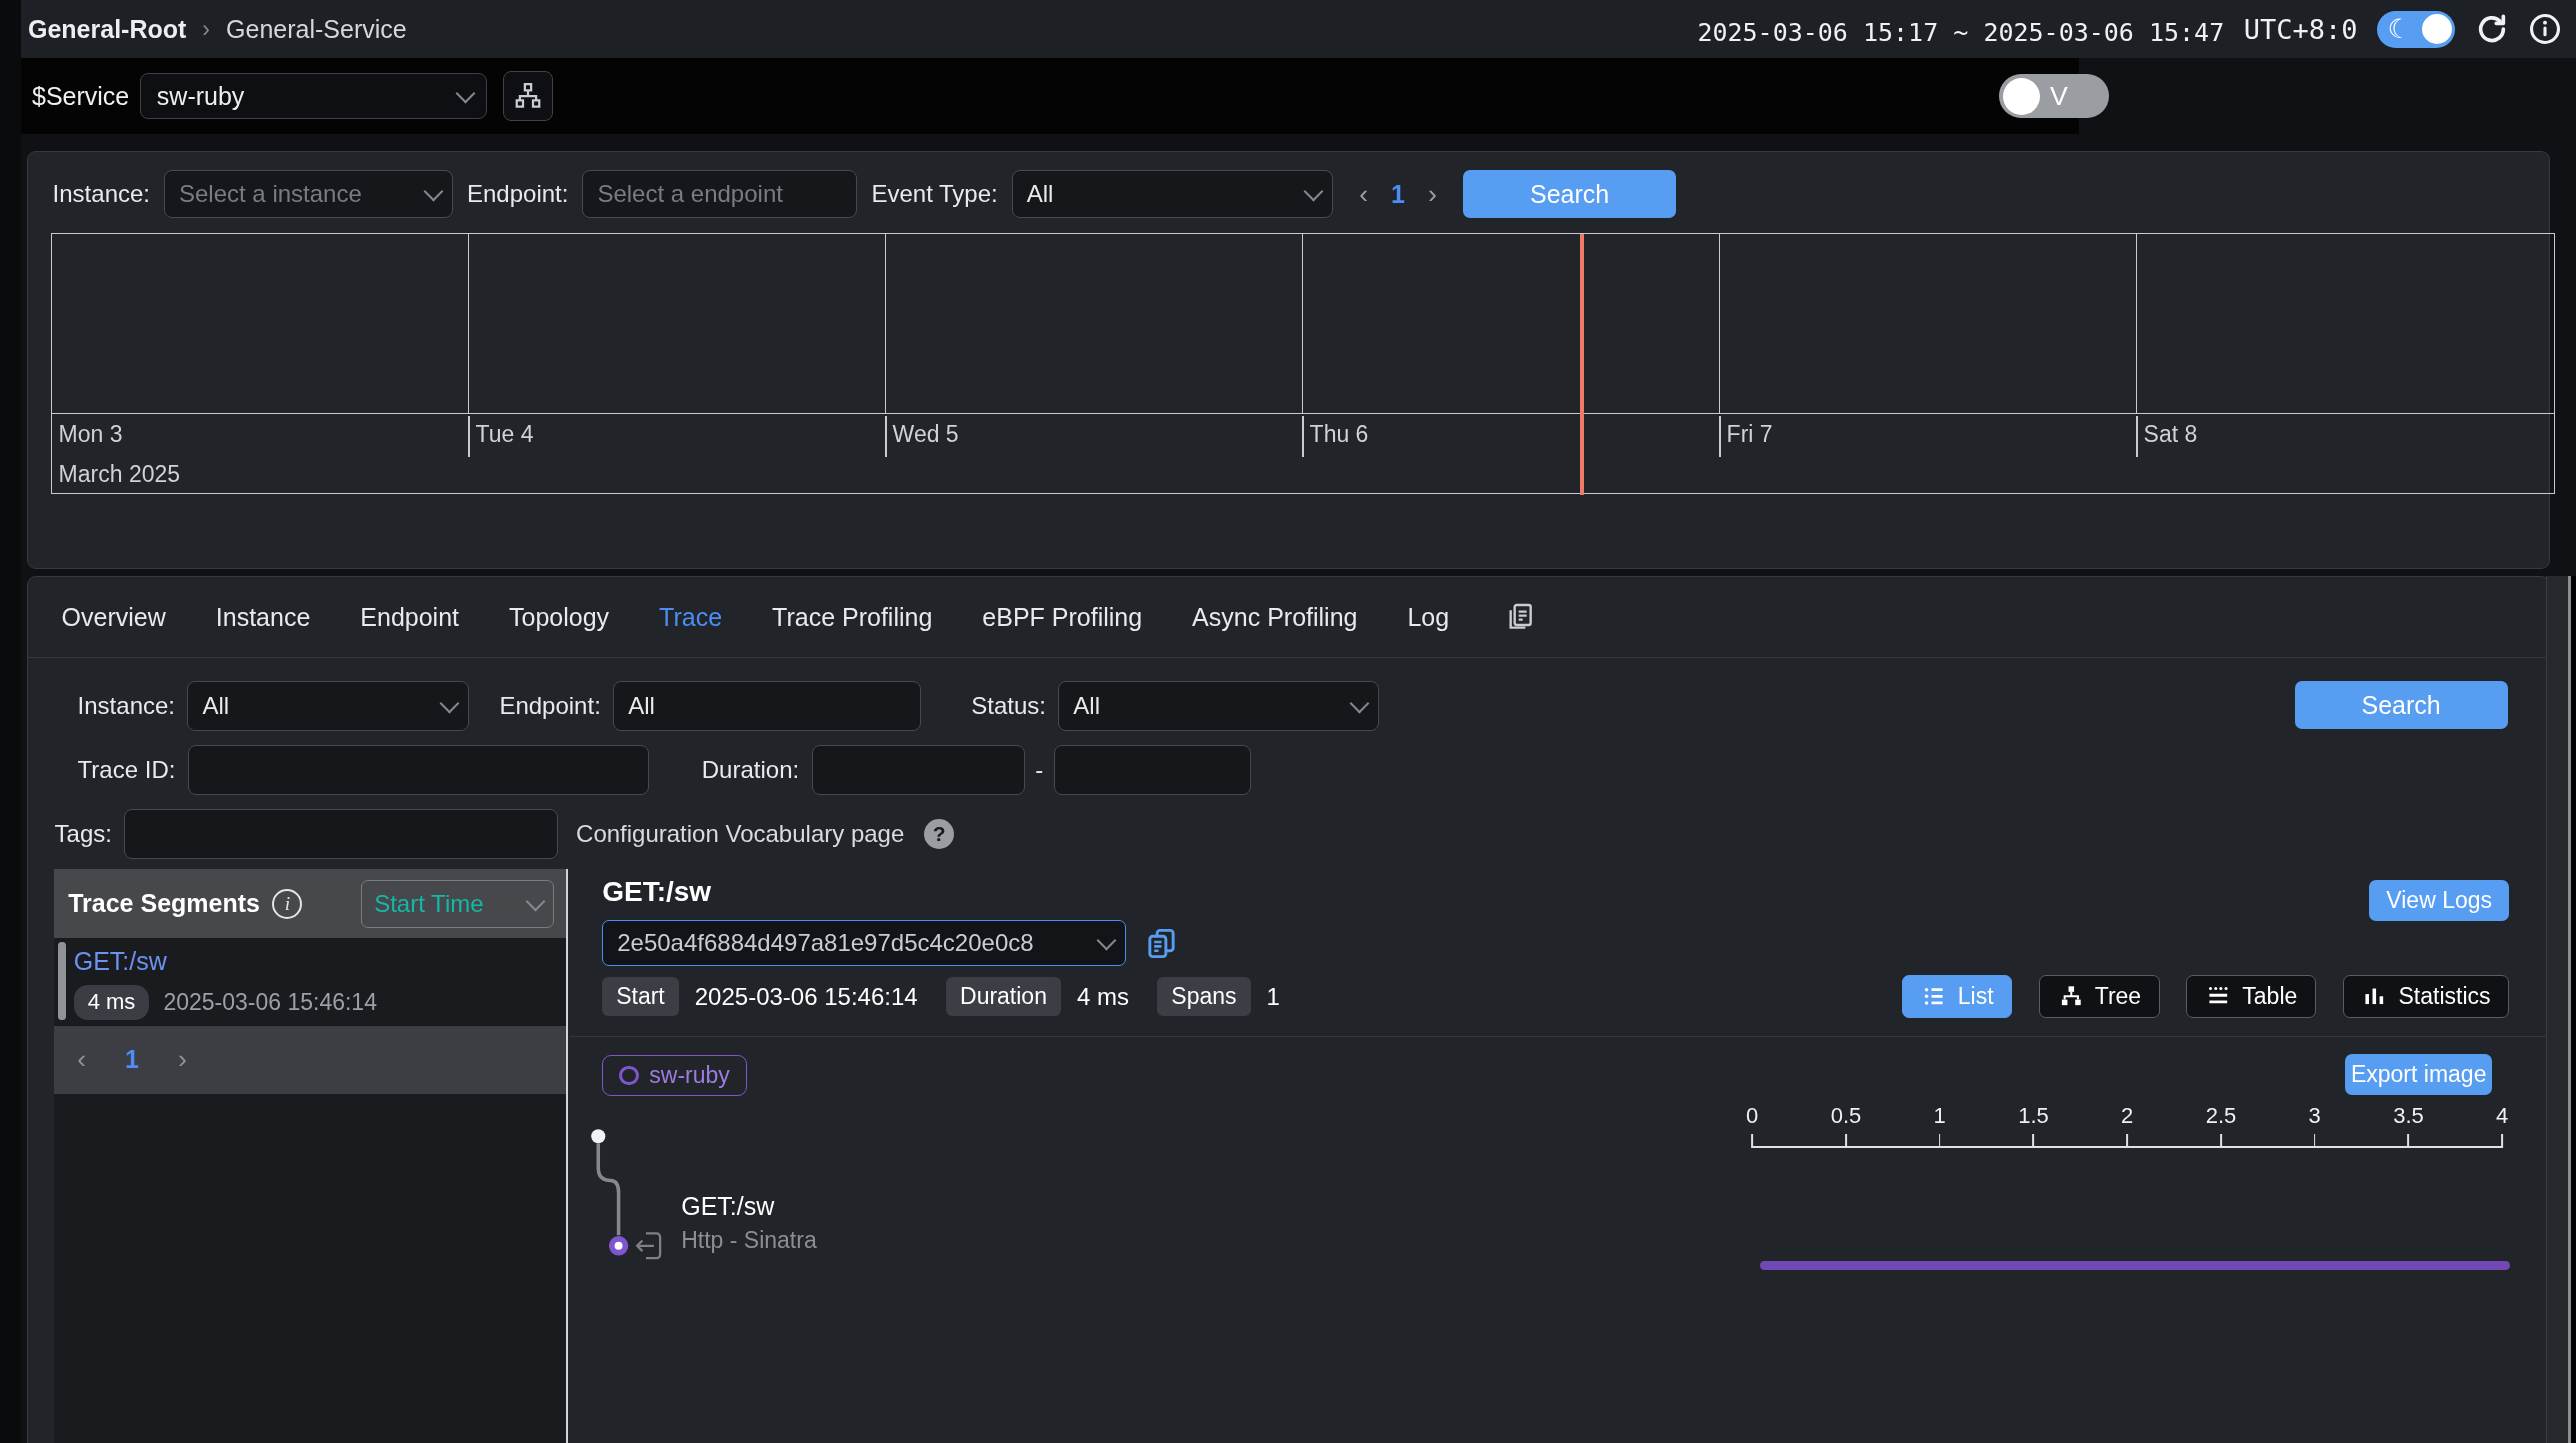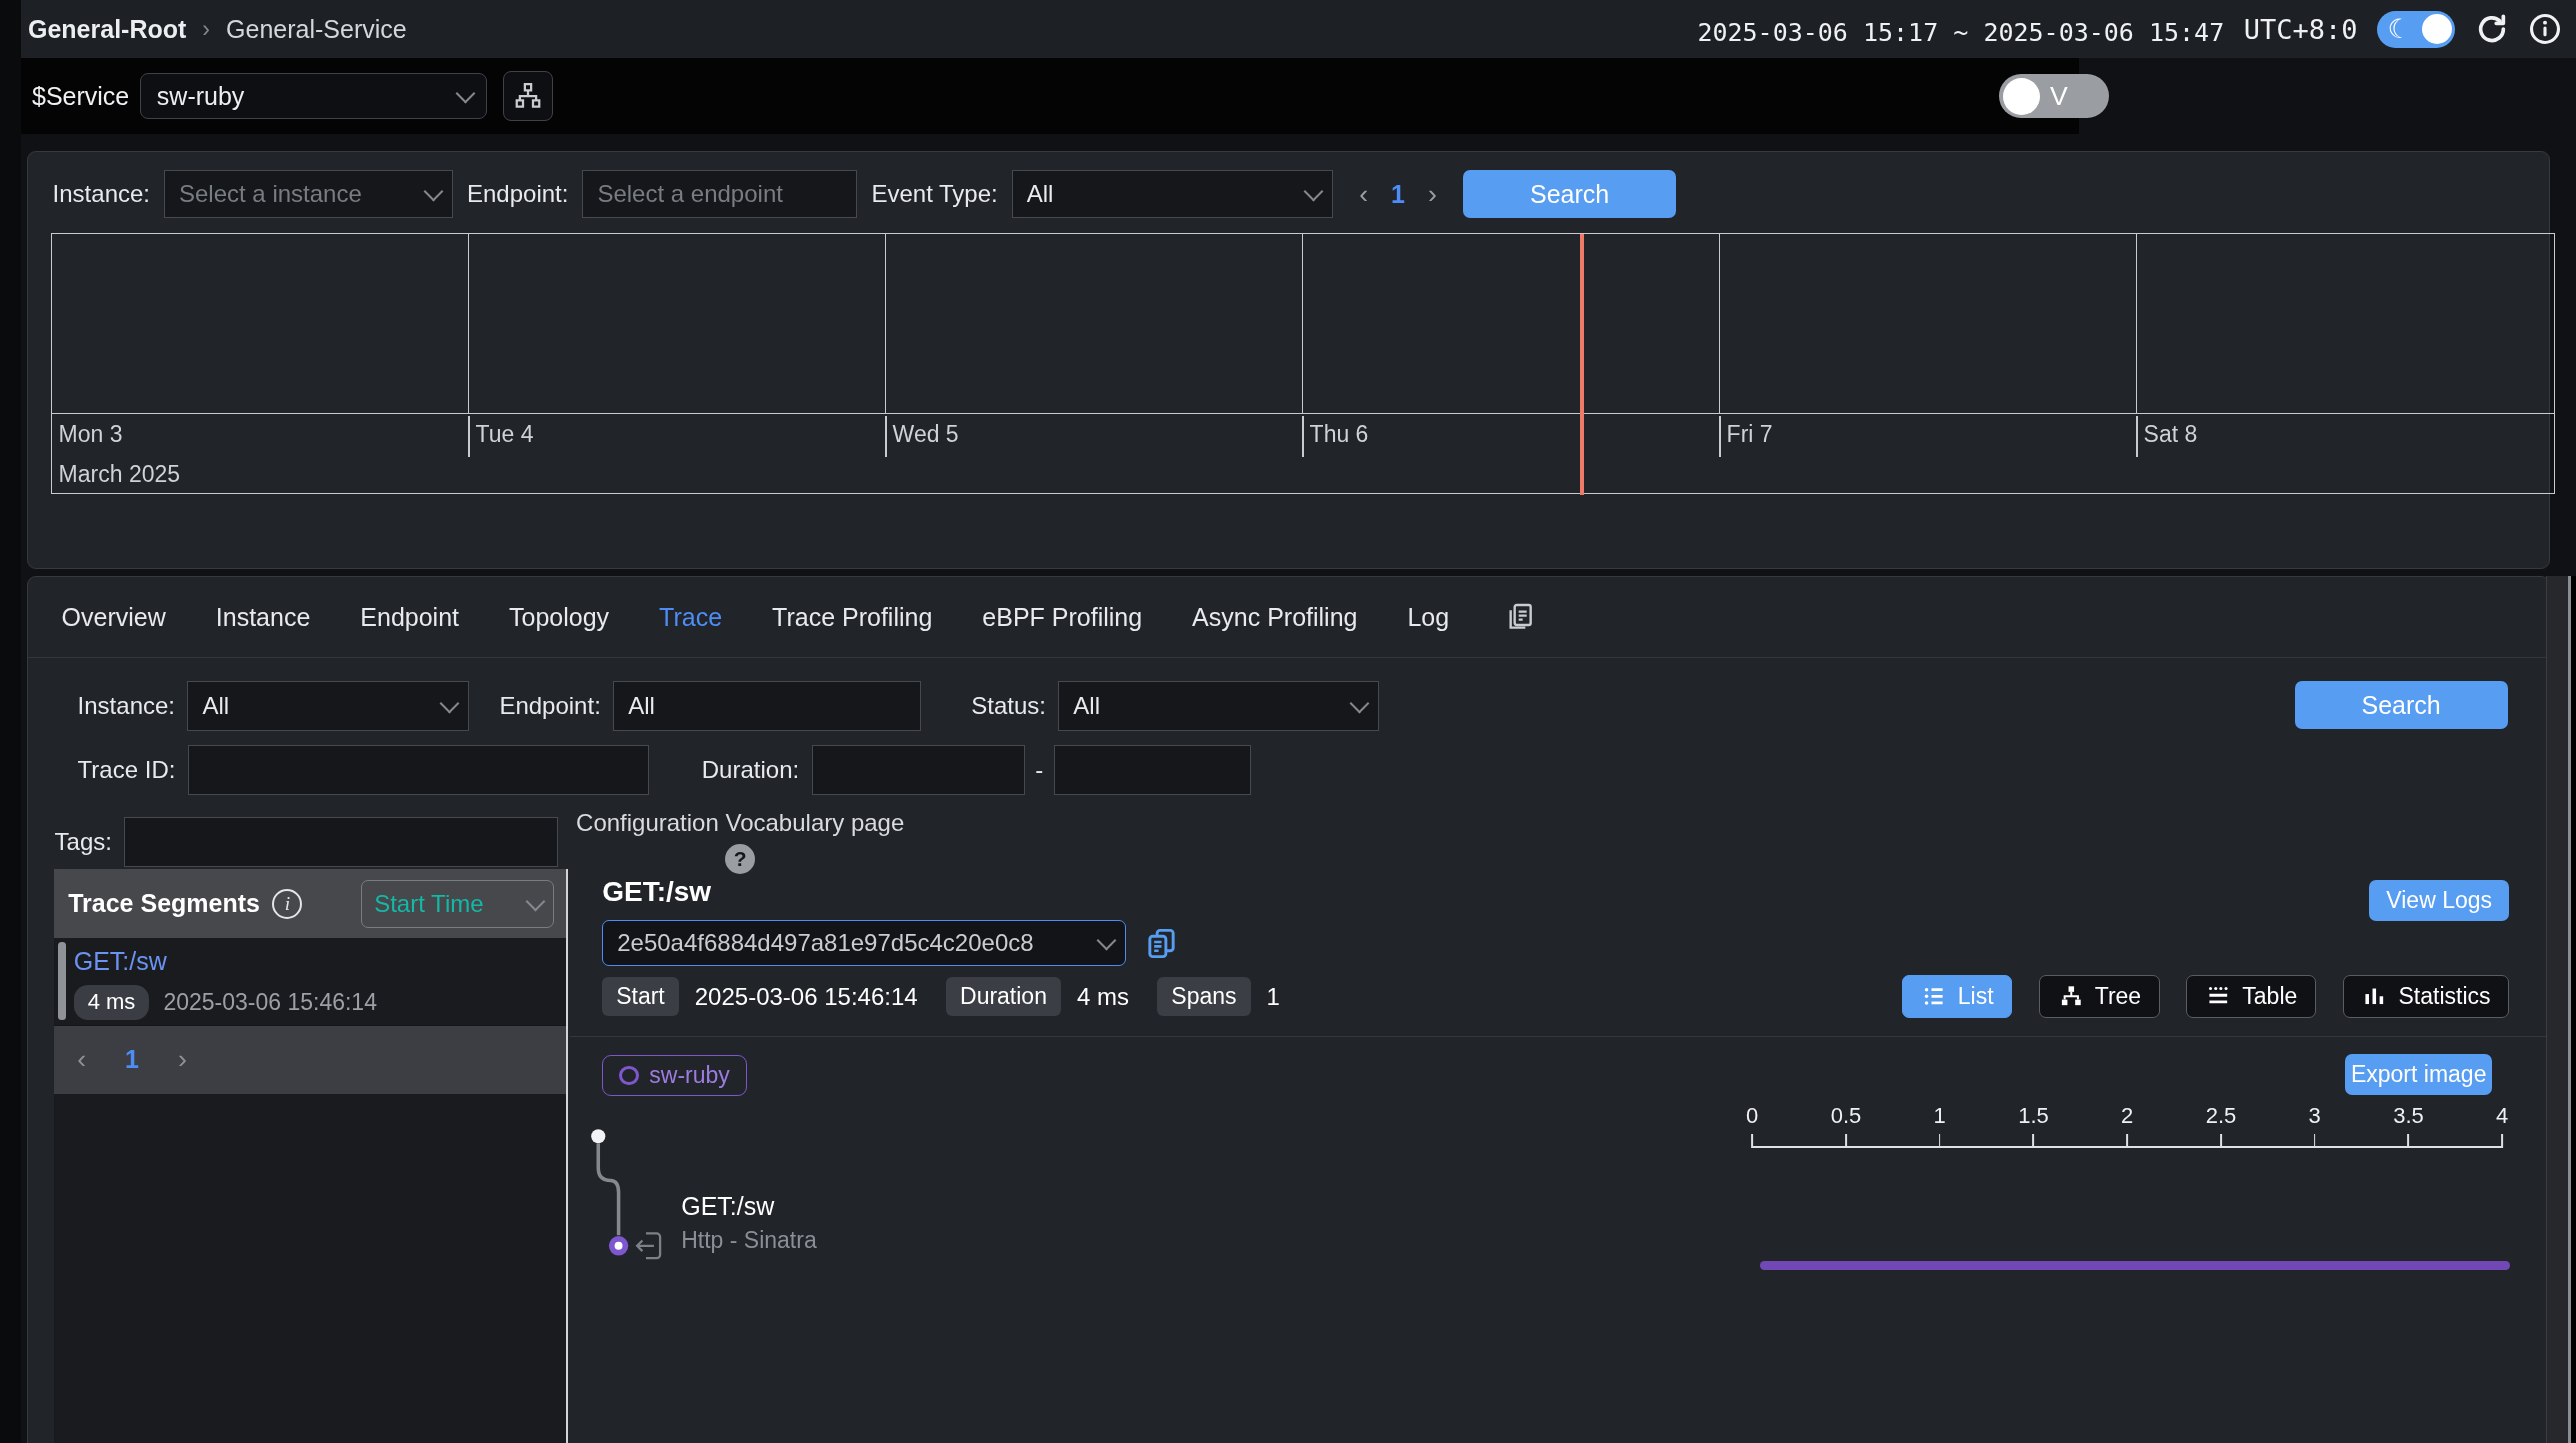--- a/index.html
+++ b/index.html
@@ -37,21 +37,21 @@
   .ver-toggle .thumb { width:37px; height:37px; border-radius:50%; background:#ffffff; margin-left:3.5px; }
   .ver-toggle .ver-label { color:#ffffff; font-size:26.6px; margin-left:10.6px; }
 
   
   .panel { position:absolute; background:#212429; border:0.9px solid #36393e; border-radius:8.9px; }
 
   
   .panel-events { left:26.6px; top:151px; width:2523px; height:418px; }
   .event-filter-row { display:flex; align-items:center; gap:14px; padding:17.7px 0 0 25px; height:67px; }
   .f-label { font-size:24px; color:#e8eaed; white-space:nowrap; }
-  .f-select, .f-input { background:#15171a; border:1.8px solid #46494f; border-radius:0; height:48px; display:flex; align-items:center; justify-content:space-between; padding:0 14px; font-size:24px; }
+  .f-select, .f-input { background:#15171a; border:1.8px solid #46494f; border-radius:8px; height:48px; display:flex; align-items:center; justify-content:space-between; padding:0 14px; font-size:24px; }
   .placeholder { color:#787c83; }
   .pager { display:flex; align-items:center; gap:23px; margin-left:12.4px; font-size:25px; }
   .pager .arrow { color:#9b9ea3; font-size:26.6px; cursor:pointer; }
   .pager .page-num { color:#4d8df5; font-weight:bold; }
   .btn-blue { background:#579df2; color:#ffffff; border:none; border-radius:7px; font-size:25px; cursor:pointer; font-family:"Liberation Sans", sans-serif; }
   .search-events { width:213px; height:48px; margin-left:12.4px; }
 
   
   .timeline { position:absolute; left:23px; top:81px; width:2504px; height:261px; border:1.8px solid #c9cbd0; }
   .tl-plot { position:absolute; left:0; top:0; width:100%; height:180px; display:flex; border-bottom:1.8px solid #c9cbd0; }
@@ -69,21 +69,21 @@
   .tabs-row { display:flex; align-items:center; gap:50px; padding:0 0 0 34px; height:81px; border-bottom:0.9px solid #34373c; }
   .tab { font-size:25px; color:#e8eaed; cursor:pointer; white-space:nowrap; }
   .tab.active { color:#4d8df5; }
   .tab-copy-icon { cursor:pointer; margin-left:5.3px; }
 
   
   .trace-filters { position:relative; padding:23px 0 0 50px; }
   .tf-row { display:flex; align-items:center; margin-bottom:14px; }
   .tf-row .f-select, .tf-row .f-input { height:50px; }
   .search-trace { position:absolute; right:41px; top:23px; width:213px; height:48px; }
-  .vocab { display:flex; align-items:center; gap:7px; margin-left:17.7px;flex-direction:column; }
+  .vocab { display:flex; align-items:center; gap:20px; margin-left:17.7px; }
   .vocab-text { font-size:24px; color:#d9dbde; }
   .q-badge { width:30px; height:30px; border-radius:50%; background:#9a9da2; color:#17181b; font-size:21px; font-weight:bold; display:flex; align-items:center; justify-content:center; cursor:pointer; }
 
   
   .split { position:absolute; left:26.6px; top:292px; width:2496px; height:590px; }
   .seg-panel { position:absolute; left:0; top:0; width:514px; height:590px; background:#1a1b1e; border-right:2.7px solid #d2d4d6; }
   .seg-header { height:69px; background:#46484c; display:flex; align-items:center; padding:0 12.4px 0 14px; }
   .seg-title { font-size:25px; font-weight:bold; color:#ffffff; }
   .info-circle { width:30px; height:30px; border-radius:50%; border:2.7px solid #e3e5e8; color:#e3e5e8; font-size:19.5px; display:flex; align-items:center; justify-content:center; margin-left:12.4px; font-style:italic; font-family:"Liberation Serif", serif; }
   .seg-sort { margin-left:auto; width:193px; height:48px; background:transparent; border:1.8px solid #797c81; border-radius:7px; display:flex; align-items:center; justify-content:space-between; padding:0 12.4px; color:#14b8a6; font-size:24px; cursor:pointer; }

